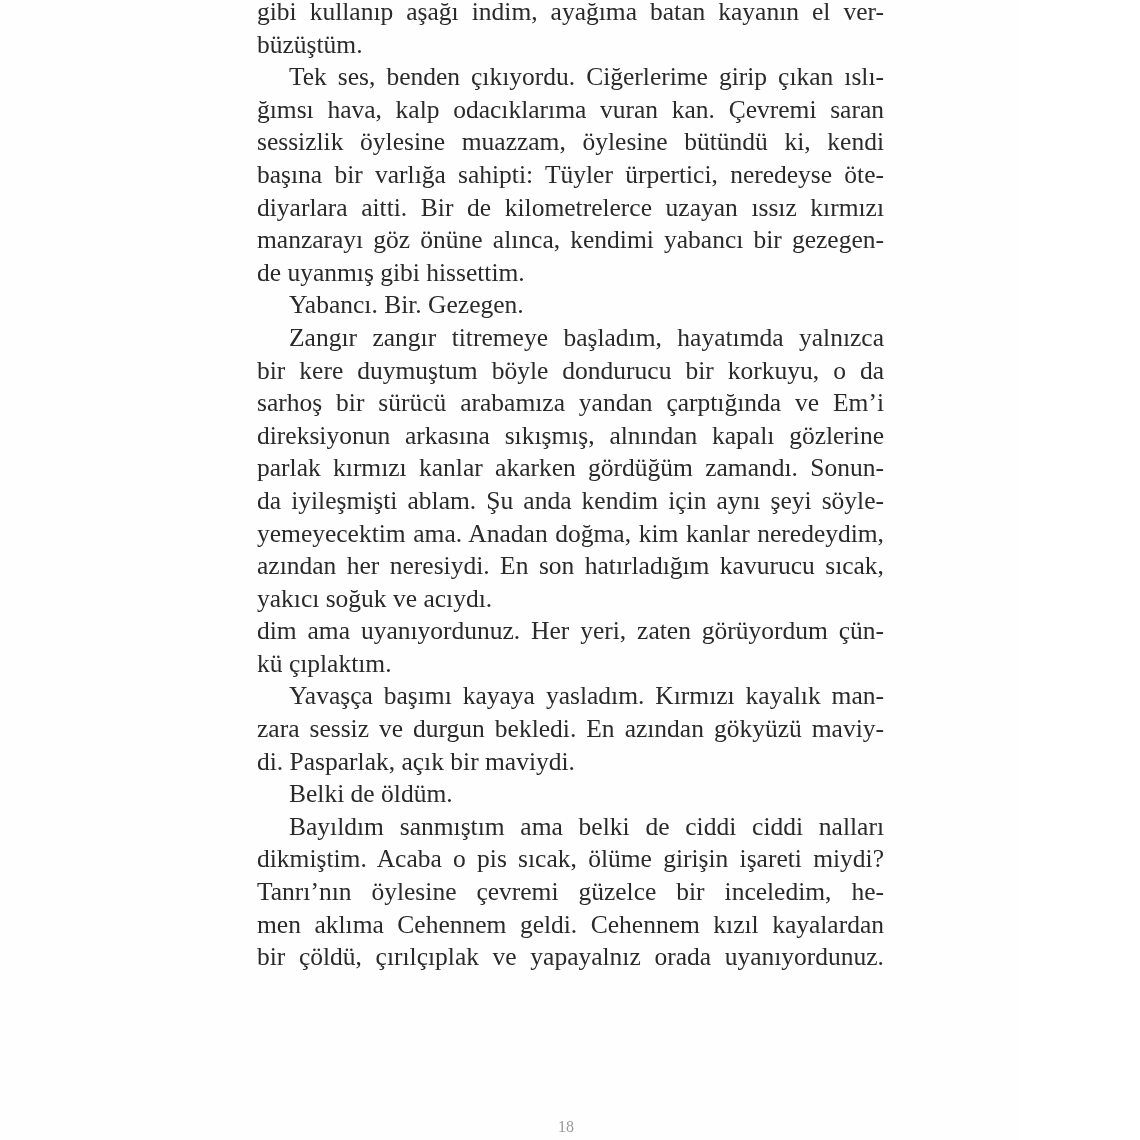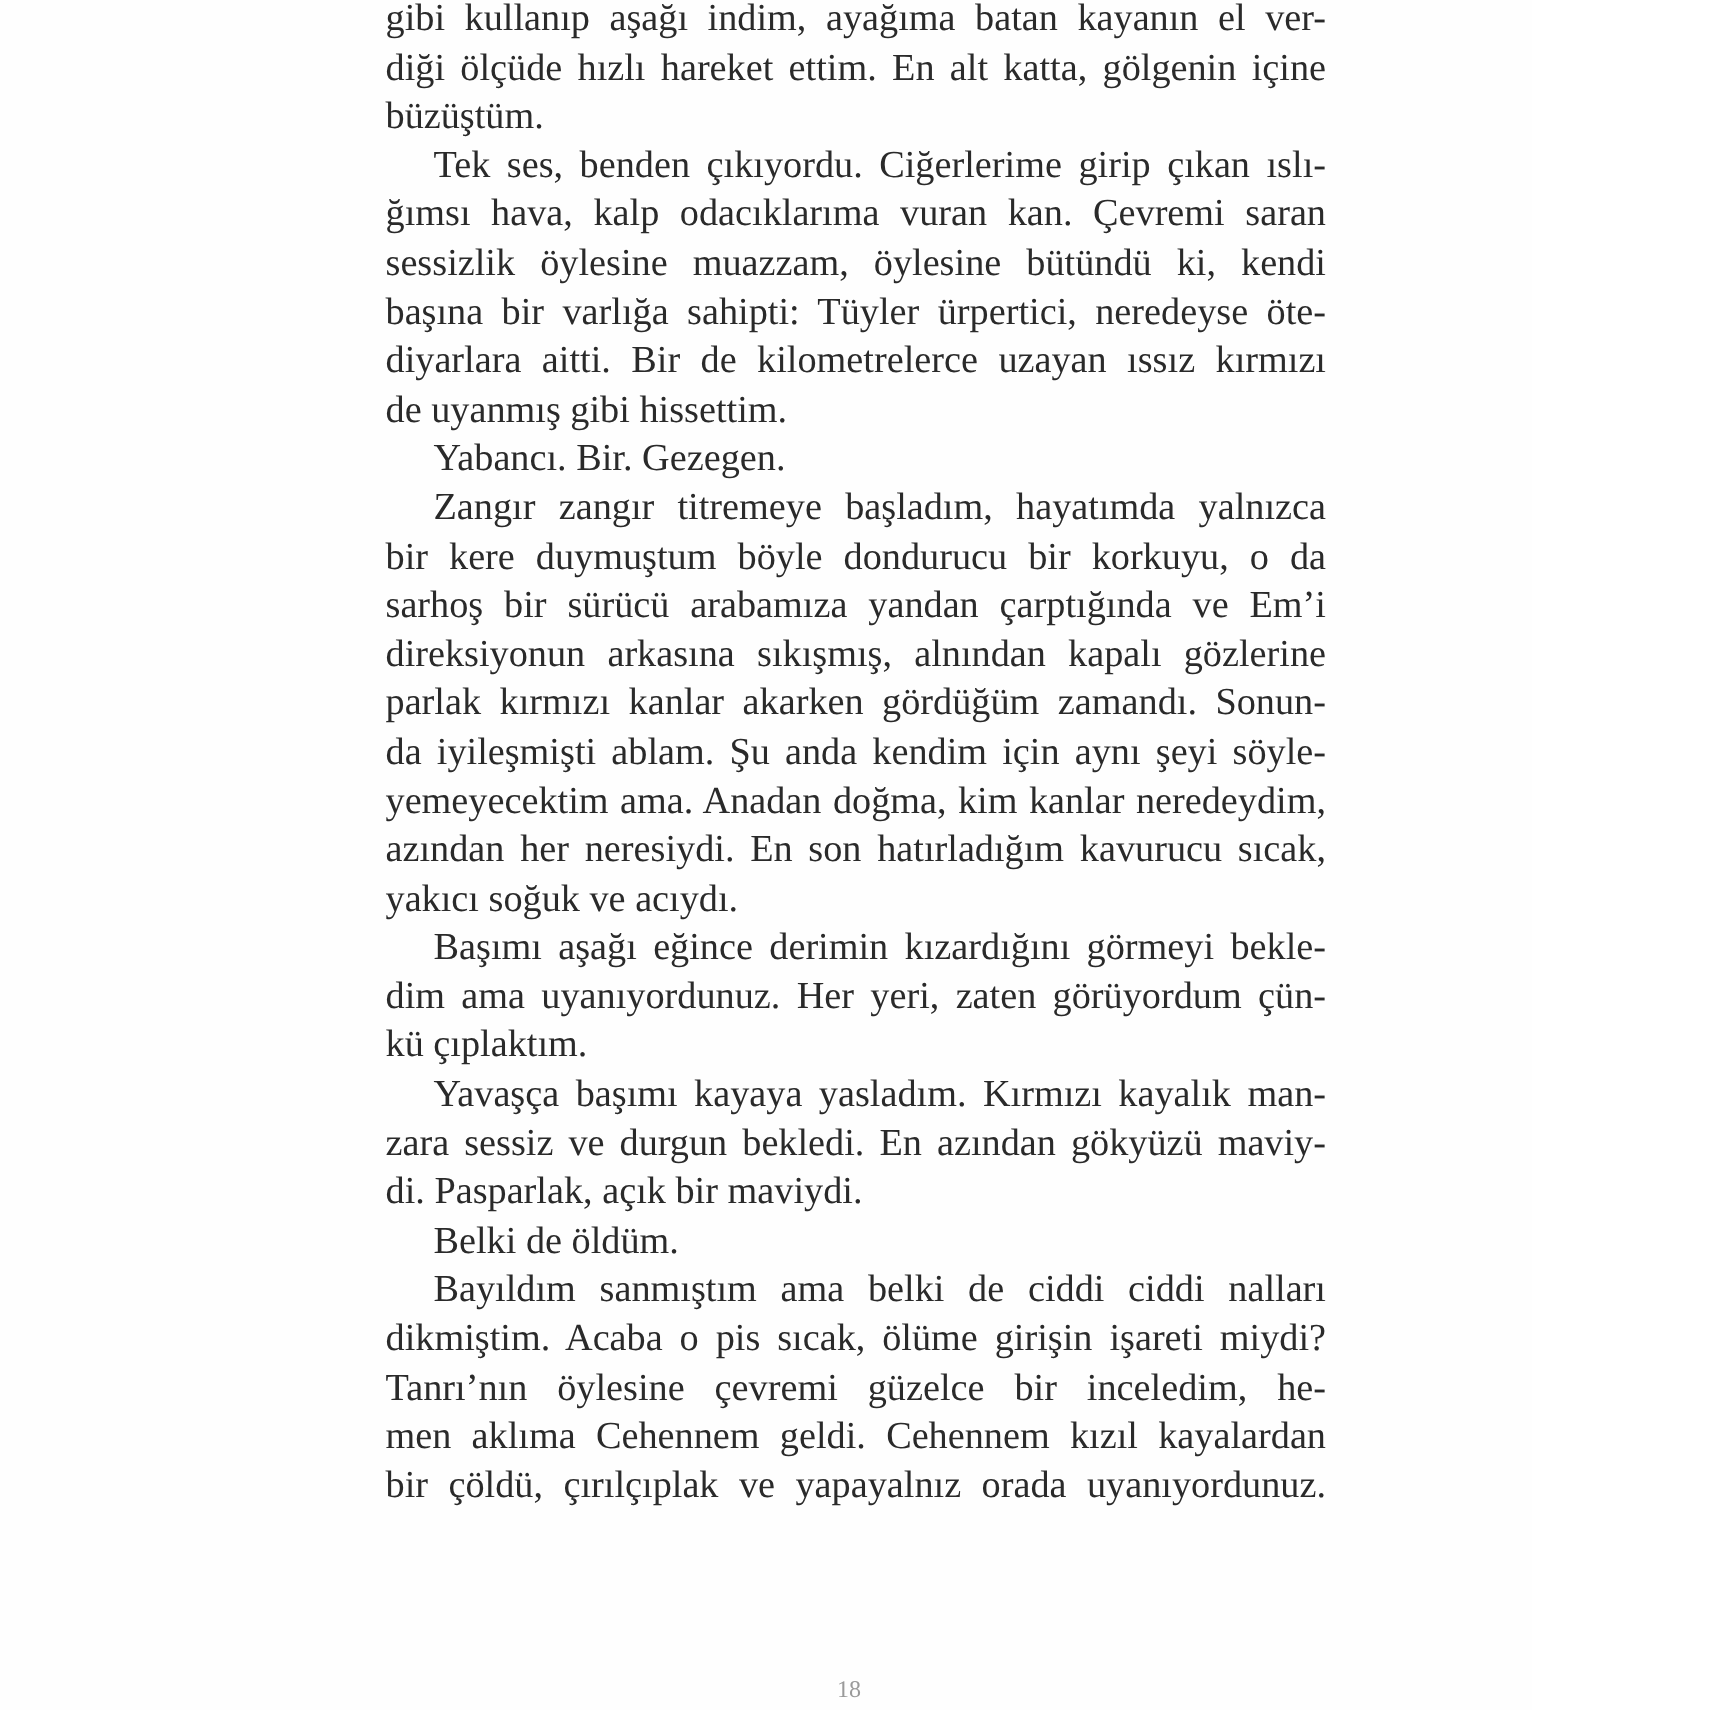--- a/index.html
+++ b/index.html
@@ -24,39 +24,38 @@
     position: absolute; left: 556px; top: 1118px; width: 20px; text-align: center;
     font-family: "Liberation Serif", serif; font-size: 16px; color: #9a9a9a;
   }
 </style>
 </head>
 <body>
 
 <div class="page">
   <div class="text-block" id="text-block">
       <span class="line"><span>gibi kullanıp aşağı indim, ayağıma batan kayanın el ver-</span></span>
-      <span class="line"><span>diği ölçüde hızlı hareket ettim. En alt katta, gölgenin içine</span></span>
       <span class="line last"><span>büzüştüm.</span></span>
       <span class="line indent"><span>Tek ses, benden çıkıyordu. Ciğerlerime girip çıkan ıslı-</span></span>
       <span class="line"><span>ğımsı hava, kalp odacıklarıma vuran kan. Çevremi saran</span></span>
       <span class="line"><span>sessizlik öylesine muazzam, öylesine bütündü ki, kendi</span></span>
       <span class="line"><span>başına bir varlığa sahipti: Tüyler ürpertici, neredeyse öte-</span></span>
       <span class="line"><span>diyarlara aitti. Bir de kilometrelerce uzayan ıssız kırmızı</span></span>
+      <span class="line"><span>manzarayı göz önüne alınca, kendimi yabancı bir gezegen-</span></span>
       <span class="line last"><span>de uyanmış gibi hissettim.</span></span>
       <span class="line indent last"><span class="seg-i">Yabancı. Bir. Gezegen.</span></span>
       <span class="line indent"><span>Zangır zangır titremeye başladım, hayatımda yalnızca</span></span>
       <span class="line"><span>bir kere duymuştum böyle dondurucu bir korkuyu, o da</span></span>
       <span class="line"><span>sarhoş bir sürücü arabamıza yandan çarptığında ve Em’i</span></span>
       <span class="line"><span>direksiyonun arkasına sıkışmış, alnından kapalı gözlerine</span></span>
       <span class="line"><span>parlak kırmızı kanlar akarken gördüğüm zamandı. Sonun-</span></span>
       <span class="line"><span>da iyileşmişti ablam. Şu anda kendim için aynı şeyi söyle-</span></span>
       <span class="line"><span>yemeyecektim ama. Anadan doğma, kim kanlar neredeydim,</span></span>
       <span class="line"><span class="seg-i">azından</span><span> her neresiydi. En son hatırladığım kavurucu sıcak,</span></span>
       <span class="line last"><span>yakıcı soğuk ve acıydı.</span></span>
-      <span class="line indent"><span>Başımı aşağı eğince derimin kızardığını görmeyi bekle-</span></span>
       <span class="line"><span>dim ama uyanıyordunuz. Her yeri, zaten görüyordum çün-</span></span>
       <span class="line last"><span>kü </span><span class="seg-i">çıplaktım.</span></span>
       <span class="line indent"><span>Yavaşça başımı kayaya yasladım. Kırmızı kayalık man-</span></span>
       <span class="line"><span>zara sessiz ve durgun bekledi. En azından gökyüzü maviy-</span></span>
       <span class="line last"><span>di. Pasparlak, açık bir maviydi.</span></span>
       <span class="line indent last"><span class="seg-i">Belki de öldüm.</span></span>
       <span class="line indent"><span>Bayıldım sanmıştım ama belki de ciddi ciddi </span><span class="seg-i">nalları</span></span>
       <span class="line"><span class="seg-i">dikmiştim</span><span>. Acaba o pis sıcak, ölüme girişin işareti miydi?</span></span>
       <span class="line"><span>Tanrı’nın öylesine çevremi güzelce bir inceledim, he-</span></span>
       <span class="line"><span>men aklıma </span><span class="seg-i">Cehennem</span><span> geldi. Cehennem kızıl kayalardan</span></span>

